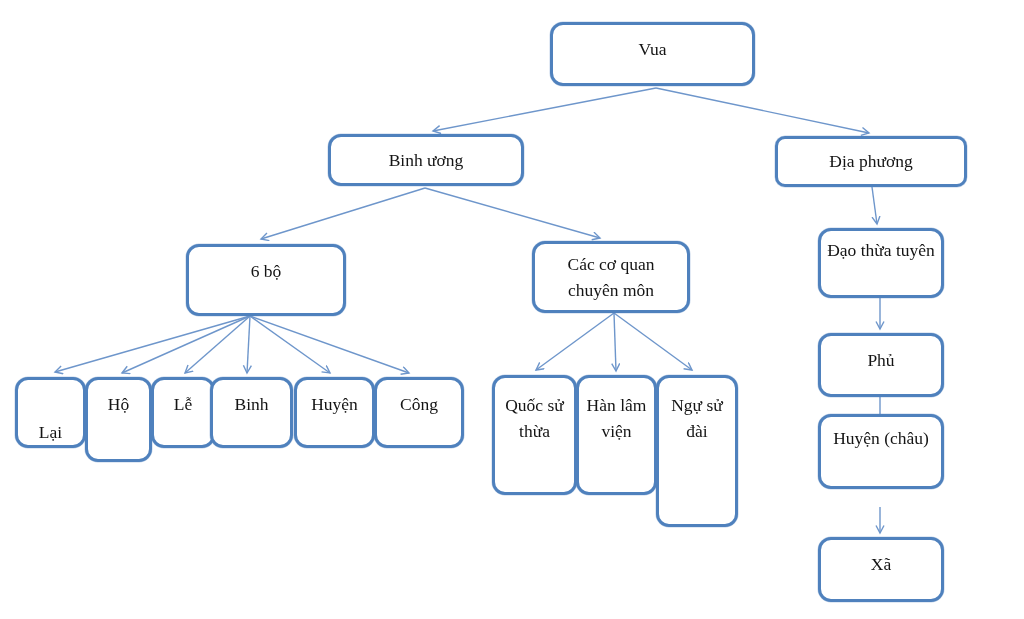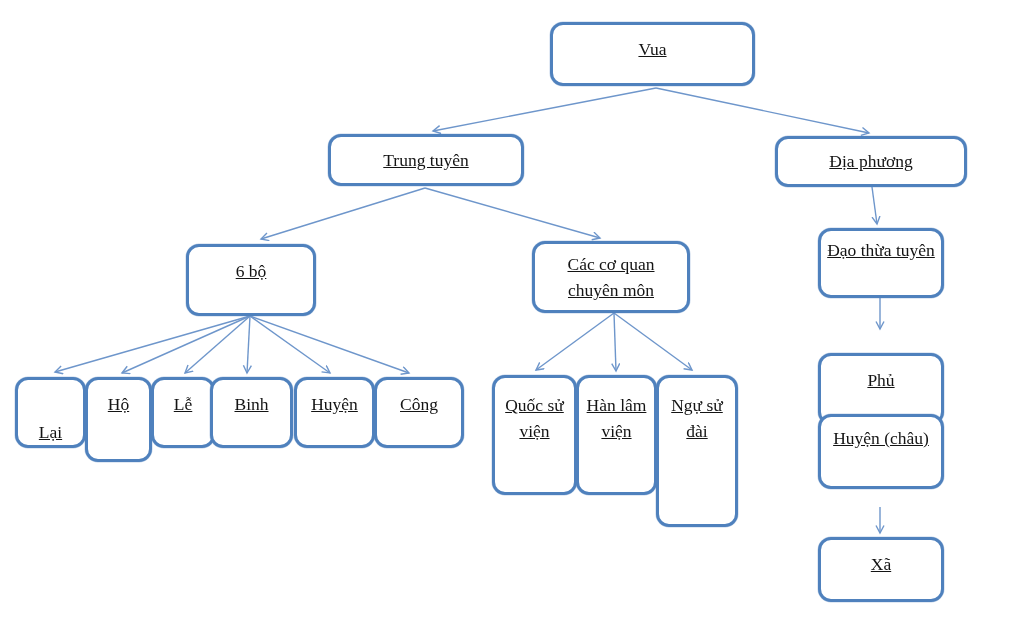--- a/index.html
+++ b/index.html
@@ -24,21 +24,20 @@
     border:3px solid var(--border);
     border-radius:13px;
     background:#fff;
     display:flex;
     justify-content:center;
     text-align:center;
     color:var(--text);
     font-size:17.5px;
     line-height:1.5;
     box-shadow:0 0 0 0.5px rgba(79,129,189,0.35);
-    text-decoration:underline;
   }
   .n-top{align-items:flex-start;padding-top:11px;}
   .n-center{align-items:center;}
   .n-pad{padding-left:6px;padding-right:6px;}
 </style>
 </head>
 <body>
 
 <div id="canvas">
 
@@ -67,28 +66,28 @@
       <line x1="880" y1="397" x2="880" y2="428" marker-end="url(#arr)"></line>
       <line x1="880" y1="507" x2="880" y2="533" marker-end="url(#arr)"></line>
     </g>
   </svg>
 
   <div class="node n-top" style="left:550px;top:22px;width:205px;height:64px;">
     <span>Vua</span>
     </div>
 
   <div class="node n-center" style="left:328px;top:134px;width:196px;height:52px;">
-    <span>Trung tuyên</span>
+    <span>Binh ương</span>
     </div>
 
-  <div class="node n-center" style="left:775px;top:136px;width:192px;height:51px;">
+  <div class="node n-center" style="left:775px;top:136px;width:192px;height:51px;border-radius:10px;">
     <span>Địa phương</span>
     </div>
 
-  <div class="node n-top" style="left:186px;top:244px;width:130px;height:72px;">
+  <div class="node n-top" style="left:186px;top:244px;width:160px;height:72px;">
     <span>6 bộ</span>
     </div>
 
   <div class="node n-top n-pad" style="left:532px;top:241px;width:158px;height:72px;padding-top:7px;">
     <span>Các cơ quan chuyên môn</span>
     </div>
 
   <div class="node n-top" style="left:15px;top:377px;width:71px;height:71px;align-items:flex-end;">
     <span>Lại</span>
     </div>
@@ -107,36 +106,36 @@
 
   <div class="node n-top" style="left:294px;top:377px;width:81px;height:71px;">
     <span>Huyện</span>
     </div>
 
   <div class="node n-top" style="left:374px;top:377px;width:90px;height:71px;">
     <span>Công</span>
     </div>
 
   <div class="node n-top n-pad" style="left:492px;top:375px;width:85px;height:120px;padding-top:14px;">
-    <span>Quốc sử viện</span>
+    <span>Quốc sử thừa</span>
     </div>
 
   <div class="node n-top n-pad" style="left:576px;top:375px;width:81px;height:120px;padding-top:14px;">
     <span>Hàn lâm viện</span>
     </div>
 
   <div class="node n-top n-pad" style="left:656px;top:375px;width:82px;height:152px;padding-top:14px;">
     <span>Ngự sử đài</span>
     </div>
 
   <div class="node n-top n-pad" style="left:818px;top:228px;width:126px;height:70px;padding-top:6px;">
     <span>Đạo thừa tuyên</span>
     </div>
 
-  <div class="node n-top" style="left:818px;top:333px;width:126px;height:72px;margin-top:20px;">
+  <div class="node n-top" style="left:818px;top:333px;width:126px;height:64px;">
     <span>Phủ</span>
     </div>
 
   <div class="node n-top n-pad" style="left:818px;top:414px;width:126px;height:75px;padding-top:8px;">
     <span>Huyện (châu)</span>
     </div>
 
   <div class="node n-top" style="left:818px;top:537px;width:126px;height:65px;">
     <span>Xã</span>
     </div>

